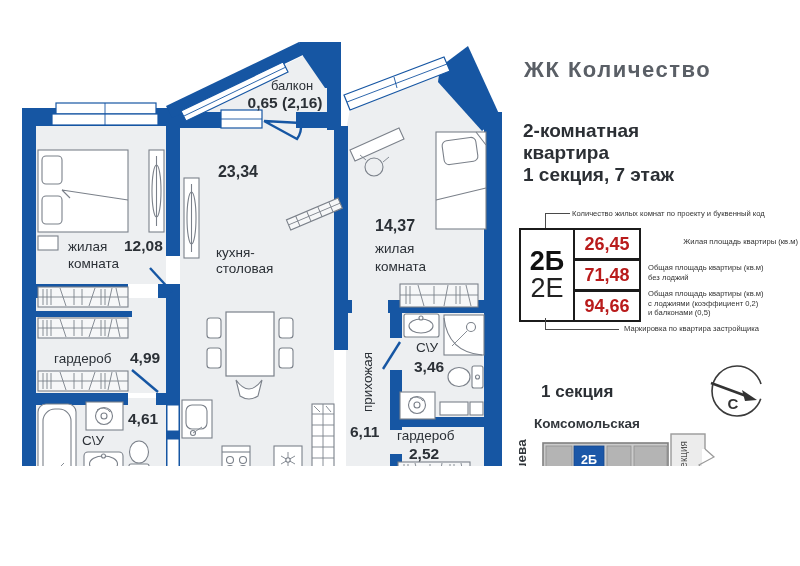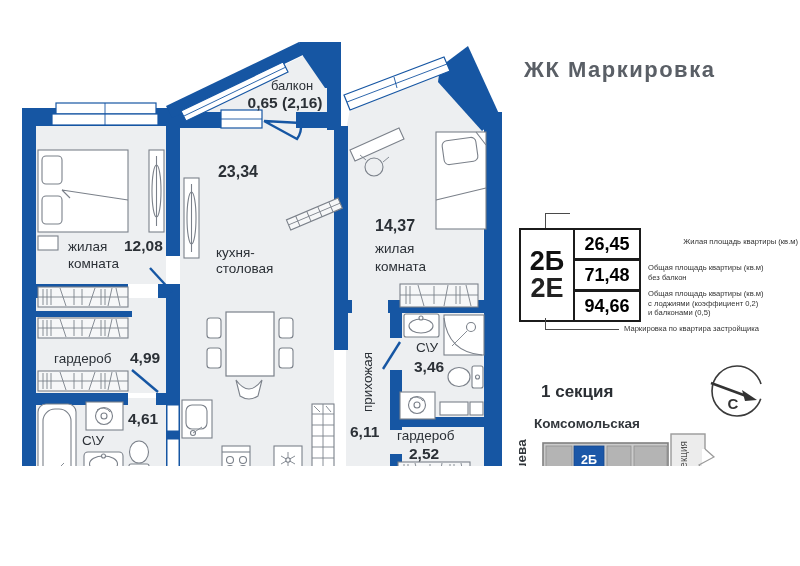--- a/index.html
+++ b/index.html
@@ -7,23 +7,23 @@
   svg text{font-family:"Liberation Sans",sans-serif;}
   .abs{position:absolute;}
   .brand{left:524px;top:57px;font-size:22px;font-weight:600;letter-spacing:1.5px;color:#5a5f66;}
   .subtitle{left:523px;top:120px;font-size:19px;font-weight:700;color:#2b2f34;line-height:22px;}
   .note{font-size:7.6px;line-height:9.6px;color:#333;white-space:nowrap;}
   .hline{height:1px;background:#4a4a4a;}
   .vline{width:1px;background:#4a4a4a;}
   .code-cell{left:519px;top:228px;width:52px;height:90px;border:2px solid #1b1b1b;background:#fff;
     display:flex;flex-direction:column;align-items:center;justify-content:center;}
   .code-big{font-size:27px;font-weight:700;color:#111;line-height:27px;}
-  .code-small{font-size:27px;font-weight:700;color:#222;line-height:27px;}
+  .code-small{font-size:27px;font-weight:400;color:#222;line-height:27px;}
   .val-box{left:573px;width:64px;height:28px;border:2px solid #1b1b1b;background:#fff;
-    display:flex;align-items:center;justify-content:center;font-size:18px;font-weight:700;color:#000000;}
+    display:flex;align-items:center;justify-content:center;font-size:18px;font-weight:700;color:#b91c1c;}
   .cell-label{left:648px;width:150px;}
 </style>
 </head>
 <body>
 
 <div id="canvas">
 
   <svg class="abs" style="left:0;top:0;" width="520" height="566" viewBox="0 0 520 566">
 
     <g fill="#edeff1" stroke="none">
@@ -248,41 +248,47 @@
       <text x="416" y="352" font-size="13.5">С\У</text>
       <text x="414" y="372" font-size="15.5" font-weight="700">3,46</text>
       <text x="397" y="440" font-size="13.5">гардероб</text>
       <text x="409" y="459" font-size="15.5" font-weight="700">2,52</text>
       <text x="375" y="231" font-size="16" font-weight="700">14,37</text>
       <text x="375" y="253" font-size="13.5">жилая</text>
       <text x="375" y="271" font-size="13.5">комната</text>
     </g>
   </svg>
 
-  <div class="abs brand">ЖК Маркировка</div>
-
-
+  <div class="abs brand">ЖК Количество</div>
+
+  <div class="abs subtitle">
+    <div>2-комнатная</div>
+    <div>квартира</div>
+    <div>1 секция, 7 этаж</div>
+  </div>
+
+  <div class="abs note" style="left:572px;top:209px;">Количество жилых комнат по проекту и буквенный код</div>
   <div class="abs hline" style="left:545px;top:213px;width:25px;"></div>
   <div class="abs vline" style="left:545px;top:213px;height:15px;"></div>
 
   <div class="abs code-cell">
     <div class="code-big">2Б</div>
     <div class="code-small">2Е</div>
   </div>
 
   <div class="abs val-box" style="top:228px;">26,45</div>
   <div class="abs val-box" style="top:259px;">71,48</div>
   <div class="abs val-box" style="top:290px;">94,66</div>
 
   <div class="abs note cell-label" style="top:237px;text-align:right;">
     <div>Жилая площадь квартиры (кв.м)</div>
   </div>
   <div class="abs note cell-label" style="top:263px;">
     <div>Общая площадь квартиры (кв.м)</div>
-    <div>без балкон</div>
+    <div>без лоджий</div>
   </div>
   <div class="abs note cell-label" style="top:289px;">
     <div>Общая площадь квартиры (кв.м)</div>
     <div>с лоджиями (коэффициент 0,2)</div>
     <div>и балконами (0,5)</div>
   </div>
 
   <div class="abs vline" style="left:545px;top:318px;height:11px;"></div>
   <div class="abs hline" style="left:545px;top:329px;width:74px;"></div>
   <div class="abs note" style="left:624px;top:324px;">Маркировка по квартира застройщика</div>

